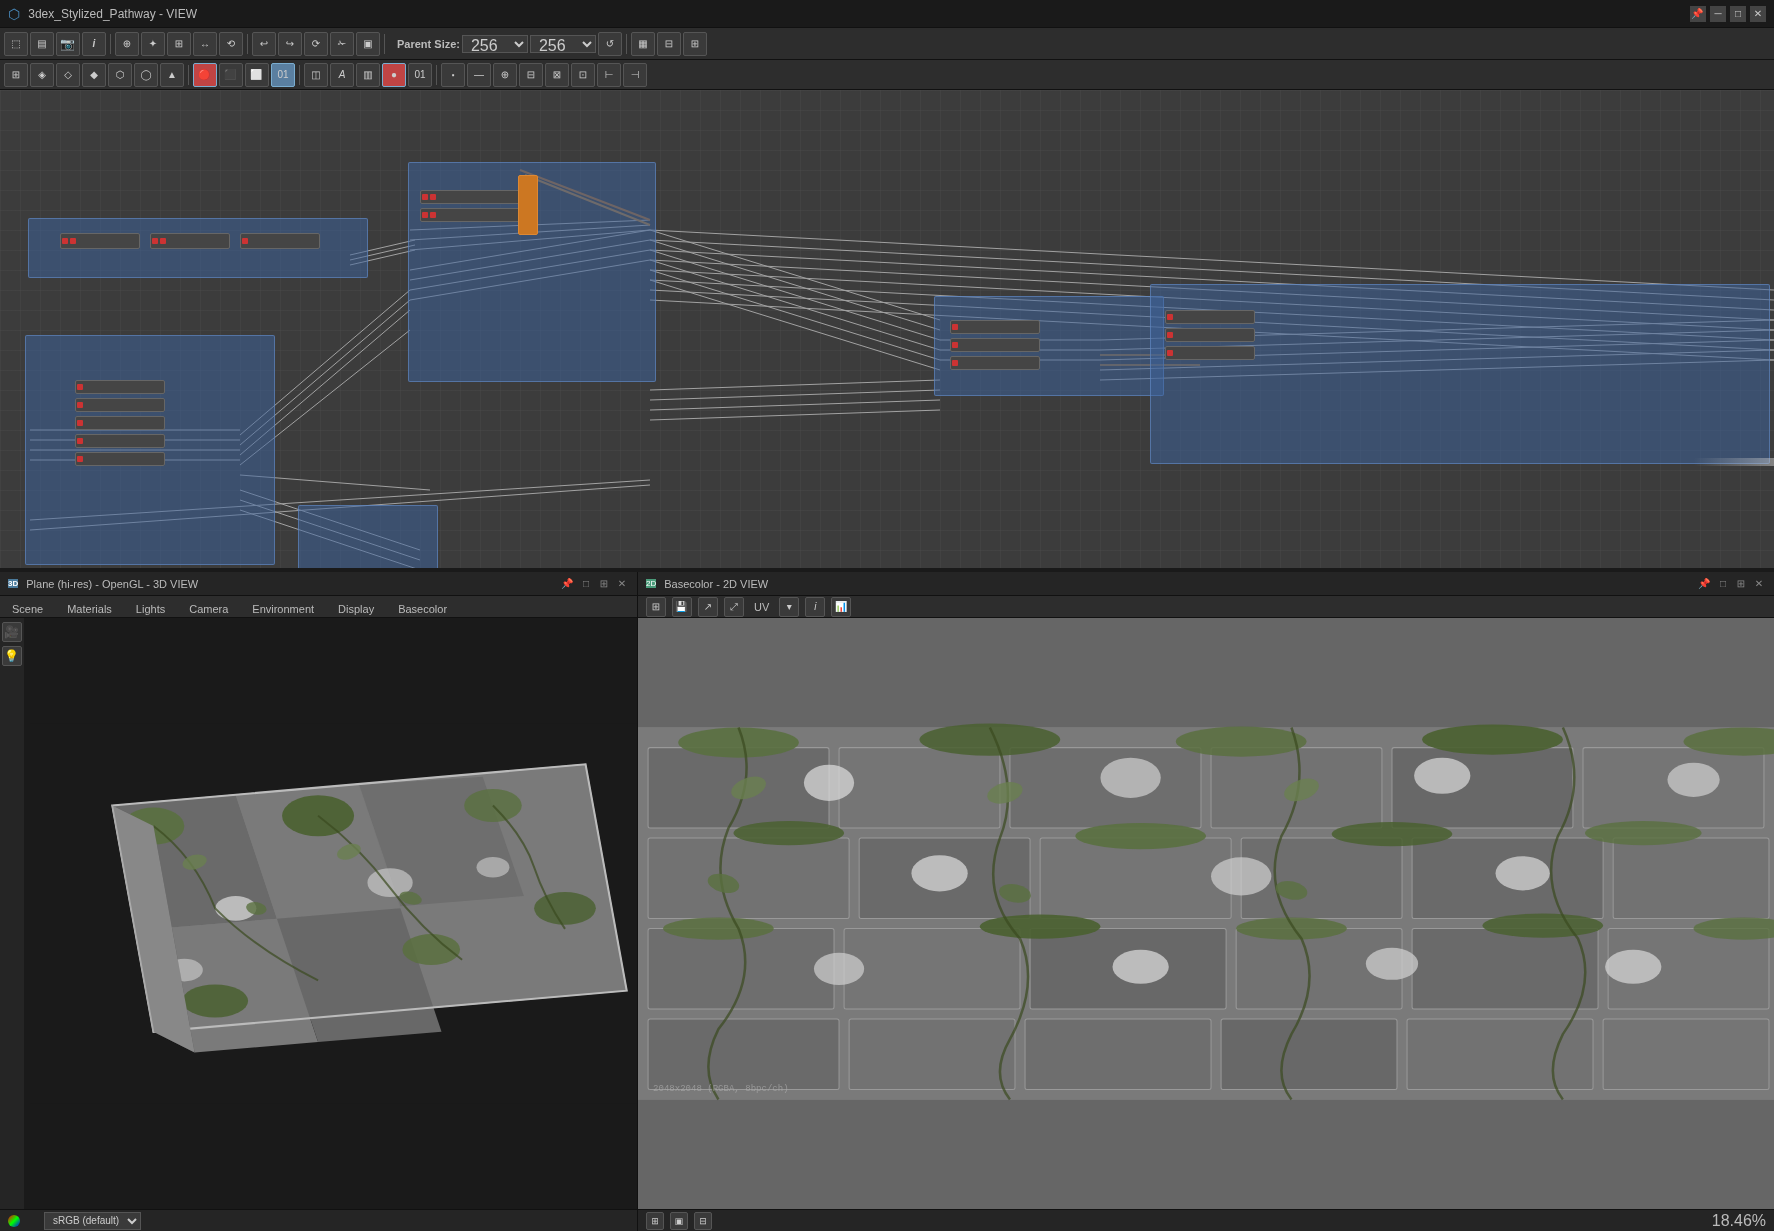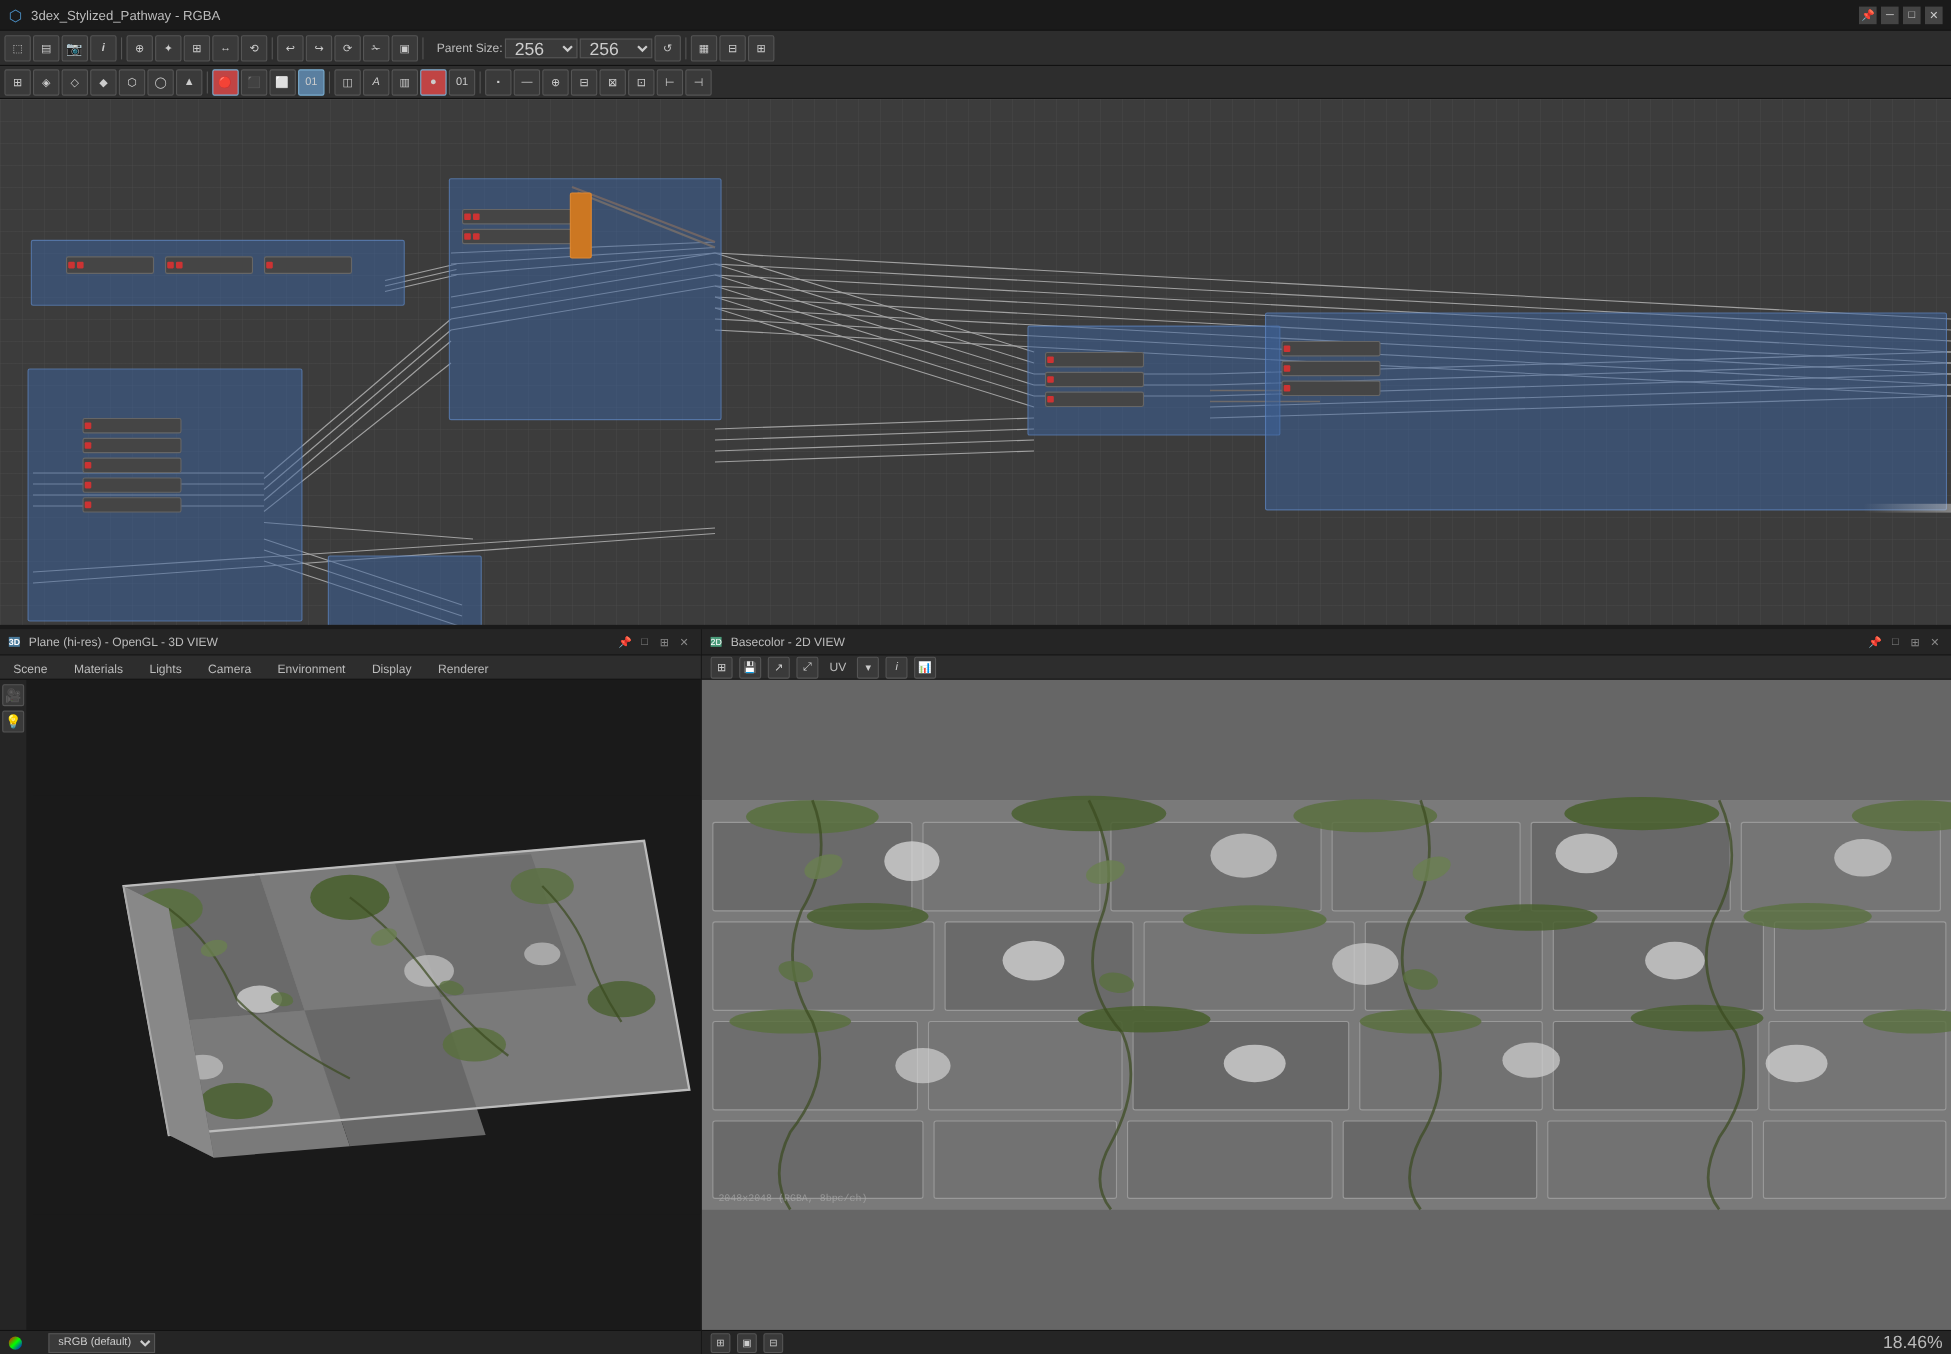--- a/index.html
+++ b/index.html
@@ -285,20 +285,21 @@
       position: absolute;
       left: 30px; top: 10px;
       right: 10px; bottom: 10px;
     }
 
     
     .parent-size-label {
       font-size: 11px;
       color: #bbb;
       margin-left: 8px;
+      font-weight: bold;
     }
 
     
     #panel-divider {
       height: 4px;
       background: #1a1a1a;
       cursor: ns-resize;
       display: flex;
       align-items: center;
       justify-content: center;
@@ -313,21 +314,21 @@
       height: 18px;
       padding: 0 4px;
     }
   </style>
 </head>
 <body>
 
 <div id="title-bar">
   <div style="display:flex;align-items:center;gap:8px;">
     <span style="color:#4a8ec2;font-size:14px;">⬡</span>
-    <span class="title">3dex_Stylized_Pathway - RGBA</span>
+    <span class="title">3dex_Stylized_Pathway - VIEW</span>
   </div>
   <div class="win-controls">
     <button class="win-btn">📌</button>
     <button class="win-btn">─</button>
     <button class="win-btn">□</button>
     <button class="win-btn">✕</button>
   </div>
 </div>
 
 <div id="main-toolbar">
@@ -559,21 +560,21 @@
       </div>
     </div>
 
     <div id="view3d-menubar">
       <span class="menu-item">Scene</span>
       <span class="menu-item">Materials</span>
       <span class="menu-item">Lights</span>
       <span class="menu-item">Camera</span>
       <span class="menu-item">Environment</span>
       <span class="menu-item">Display</span>
-      <span class="menu-item">Renderer</span>
+      <span class="menu-item">Basecolor</span>
     </div>
 
     <div id="view3d-viewport">
 
       <div id="view3d-tools">
         <div class="side-tool-btn" style="font-size:12px;">🎥</div>
         <div class="side-tool-btn" style="font-size:12px;">💡</div>
       </div>
 
       <div id="plane-3d-view" style="position:absolute;left:30px;top:0;right:0;bottom:0;overflow:hidden;">

